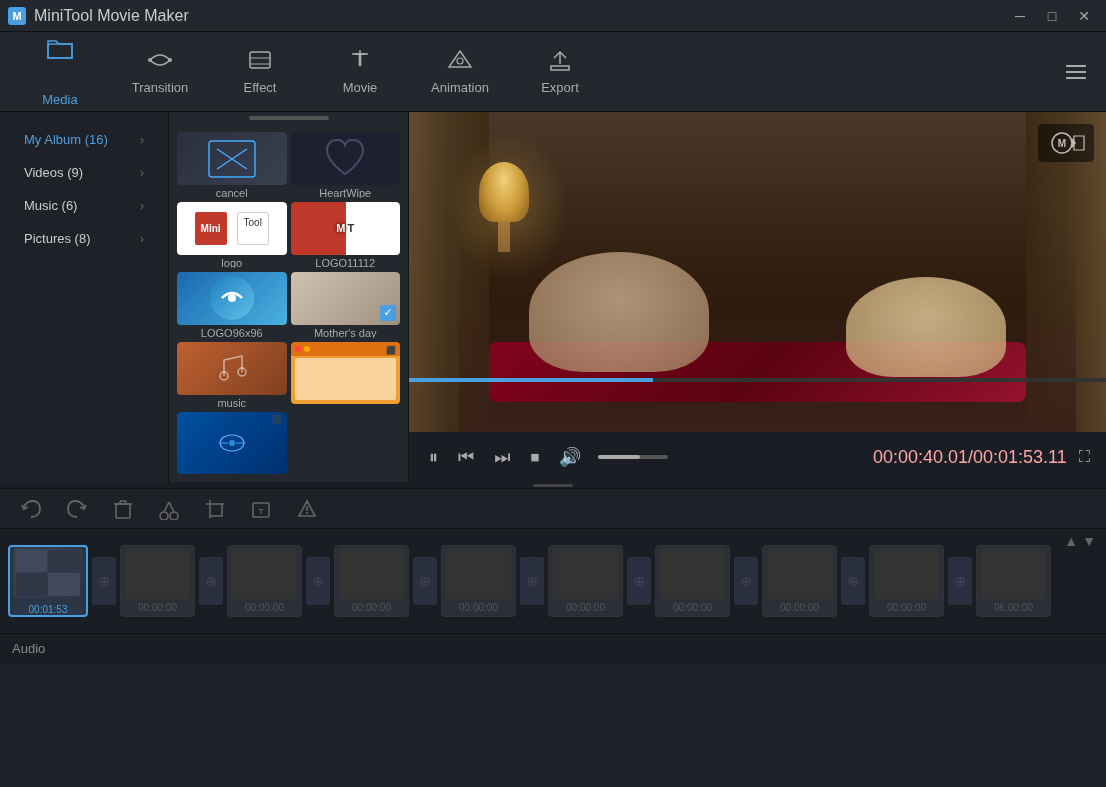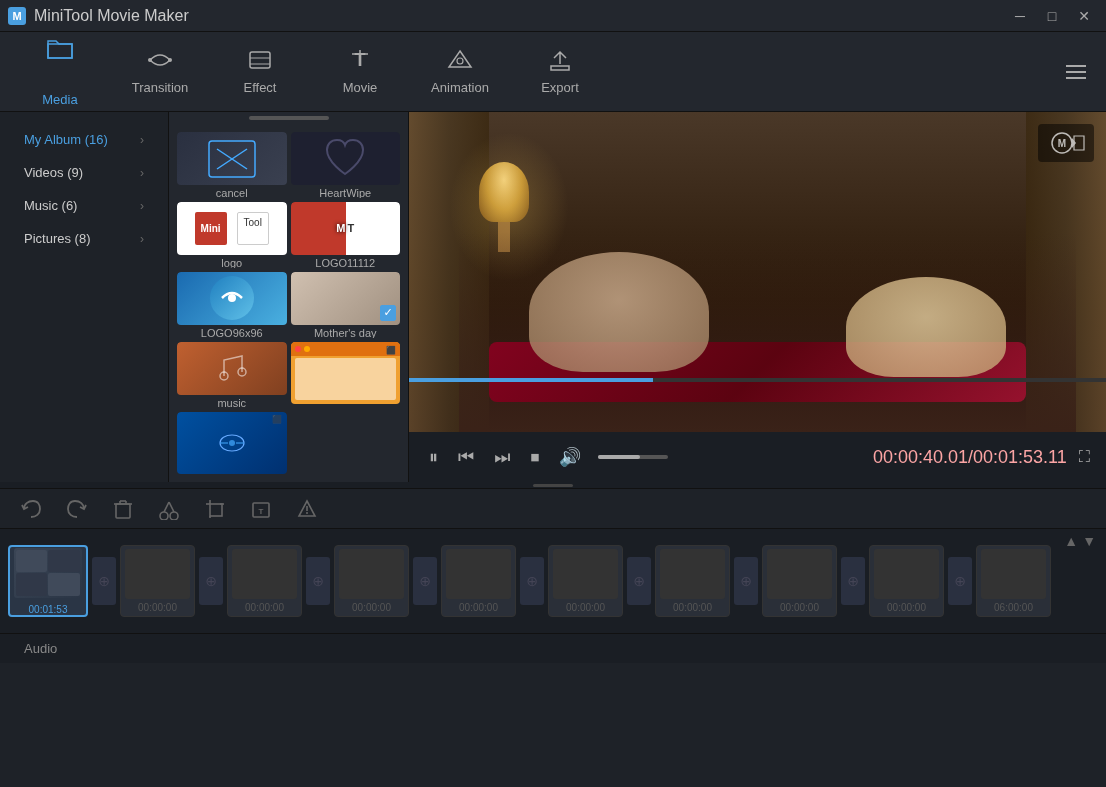--- a/index.html
+++ b/index.html
@@ -386,21 +386,21 @@
       font-size: 14px;
     }
 
     
     #audio-bar {
       height: 30px;
       background: #1a1e24;
       border-top: 1px solid #111;
       display: flex;
       align-items: center;
-      padding: 0 24px;
+      padding: 0 12px;
       font-size: 13px;
       color: #888;
     }
 
     
     .thumb-cancel {
       background: linear-gradient(135deg, #2a3040, #3a4050);
       font-size: 11px;
       color: #6af;
       text-align: center;

